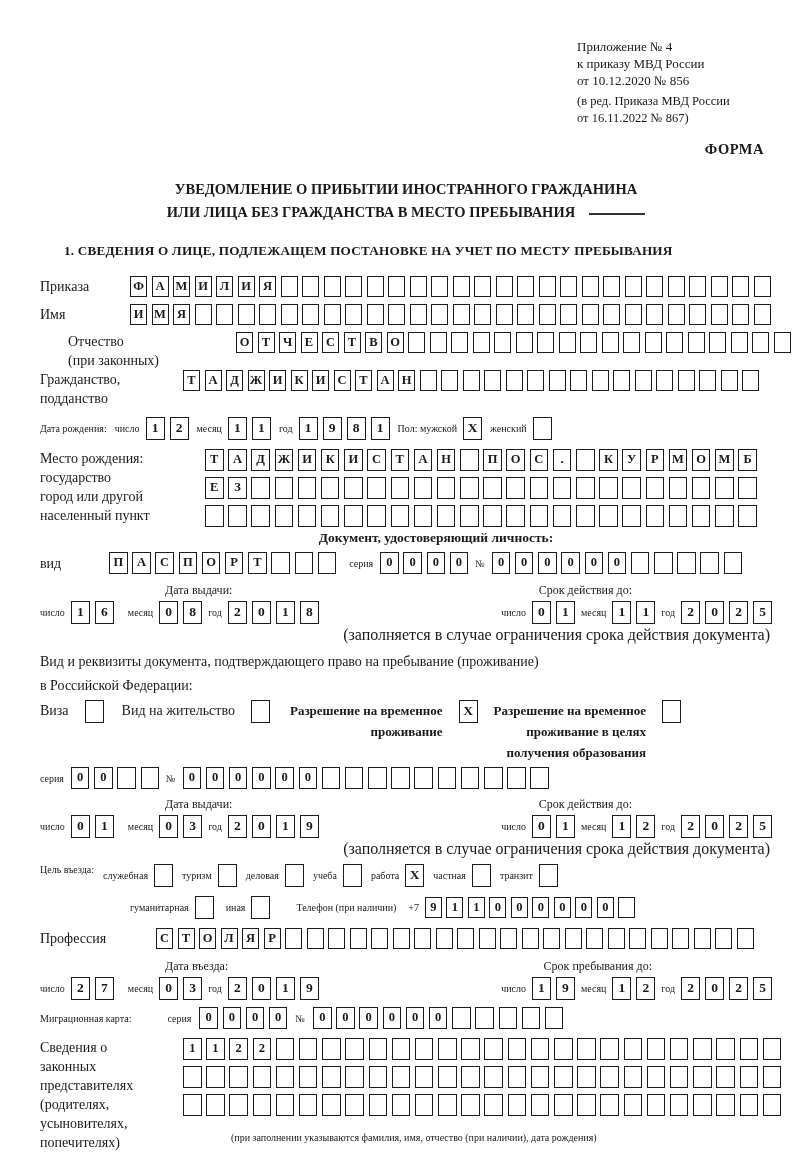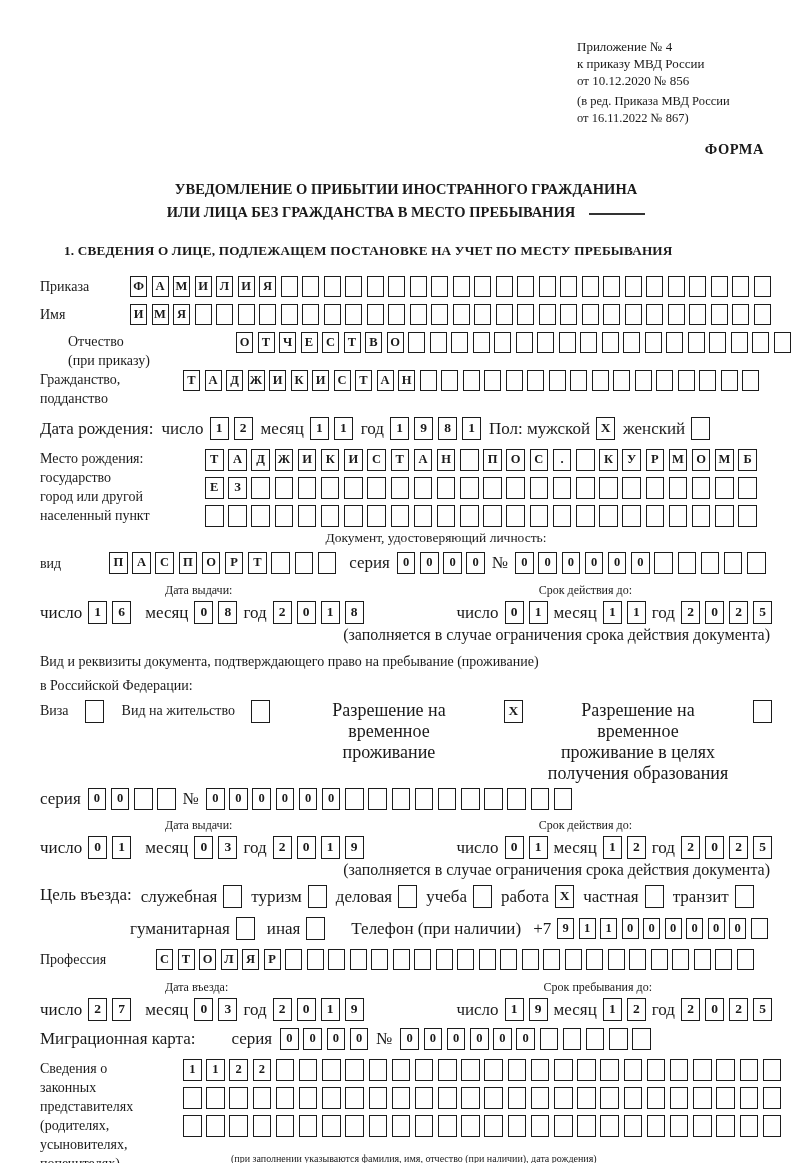--- a/index.html
+++ b/index.html
@@ -45,44 +45,44 @@
   .r-surname .lbl,.r-name .lbl{width:90px;flex:none;}
   .r-patr .lbl-col{width:168px;}
   .r-citiz .lbl-col{width:143px;}
   .r-surname{margin-bottom:7px;}
   .r-name{margin-bottom:7px;}
   .r-patr{margin-bottom:0;margin-left:28px;}
   .r-citiz{margin-bottom:9px;}
 
   .r-birthdate{display:flex;align-items:center;gap:8px;margin-bottom:9px;}
   .dgroup{display:inline-flex;align-items:center;gap:6px;flex:none;}
-  .dlbl{font-size:17px;white-space:nowrap;font-family:Liberation Serif, serif;}
+  .dlbl{font-size:10px;white-space:nowrap;font-family:Liberation Serif, serif;}
 
   .r-birthplace{margin-bottom:3px;}
   .r-birthplace .lbl-col{width:165px;}
   .bp-grids{display:flex;flex-direction:column;gap:6px;}
 
-  .doc-heading{text-align:center;font-weight:normal;font-size:13.5px;margin:0 0 6px 60px;}
+  .doc-heading{text-align:center;font-weight:bold;font-size:13.5px;margin:0 0 6px 60px;}
 
   .r-vid{display:flex;align-items:center;gap:7px;margin-bottom:8px;}
   .r-vid .lbl{width:62px;flex:none;}
 
   .dates-head{display:flex;font-size:12px;line-height:17px;margin-bottom:2px;}
   .dh-left{margin-left:125px;}
   .dh-right{margin-left:auto;margin-right:140px;}
   .dates-row{display:flex;align-items:center;}
   .dg-right{margin-left:auto;}
   .dates-note{text-align:right;font-size:16px;line-height:16px;margin-top:3px;padding-right:2px;}
   .dates-block{margin-bottom:7px;}
 
   .stay-doc{font-size:14px;line-height:24px;margin-bottom:2px;}
 
   .r-visa{display:flex;align-items:flex-start;margin-bottom:4px;}
   .visa-item{display:flex;align-items:flex-start;gap:16px;}
-  .centered-lbl{text-align:center;font-size:18px;line-height:21px;}
+  .centered-lbl{text-align:right;font-size:13px;line-height:21px;font-weight:bold;}
   .r-visa .cb{margin-top:0;}
 
   .r-seriya{display:flex;align-items:center;gap:7px;margin-bottom:7px;}
 
   .r-purpose{display:flex;align-items:flex-start;gap:9px;margin-bottom:9px;}
   .pair{display:inline-flex;align-items:center;gap:6px;flex:none;}
   .r-human{display:flex;align-items:center;gap:12px;margin-left:90px;margin-bottom:9px;}
   .r-prof{margin-bottom:9px;}
   .r-prof .lbl{width:116px;flex:none;}
 
@@ -185,21 +185,21 @@
           <span class="cell"></span>
           <span class="cell"></span>
           <span class="cell"></span>
           <span class="cell"></span>
         </span>
     </div>
 
     <div class="row r-patr">
       <span class="lbl-col">
         <span class="lbl">Отчество</span>
-        <span class="lbl">(при приказу)</span>
+        <span class="lbl">(при законных)</span>
       </span>
       <span class="grid">
           <span class="cell">О</span>
           <span class="cell">Т</span>
           <span class="cell">Ч</span>
           <span class="cell">Е</span>
           <span class="cell">С</span>
           <span class="cell">Т</span>
           <span class="cell">В</span>
           <span class="cell">О</span>

